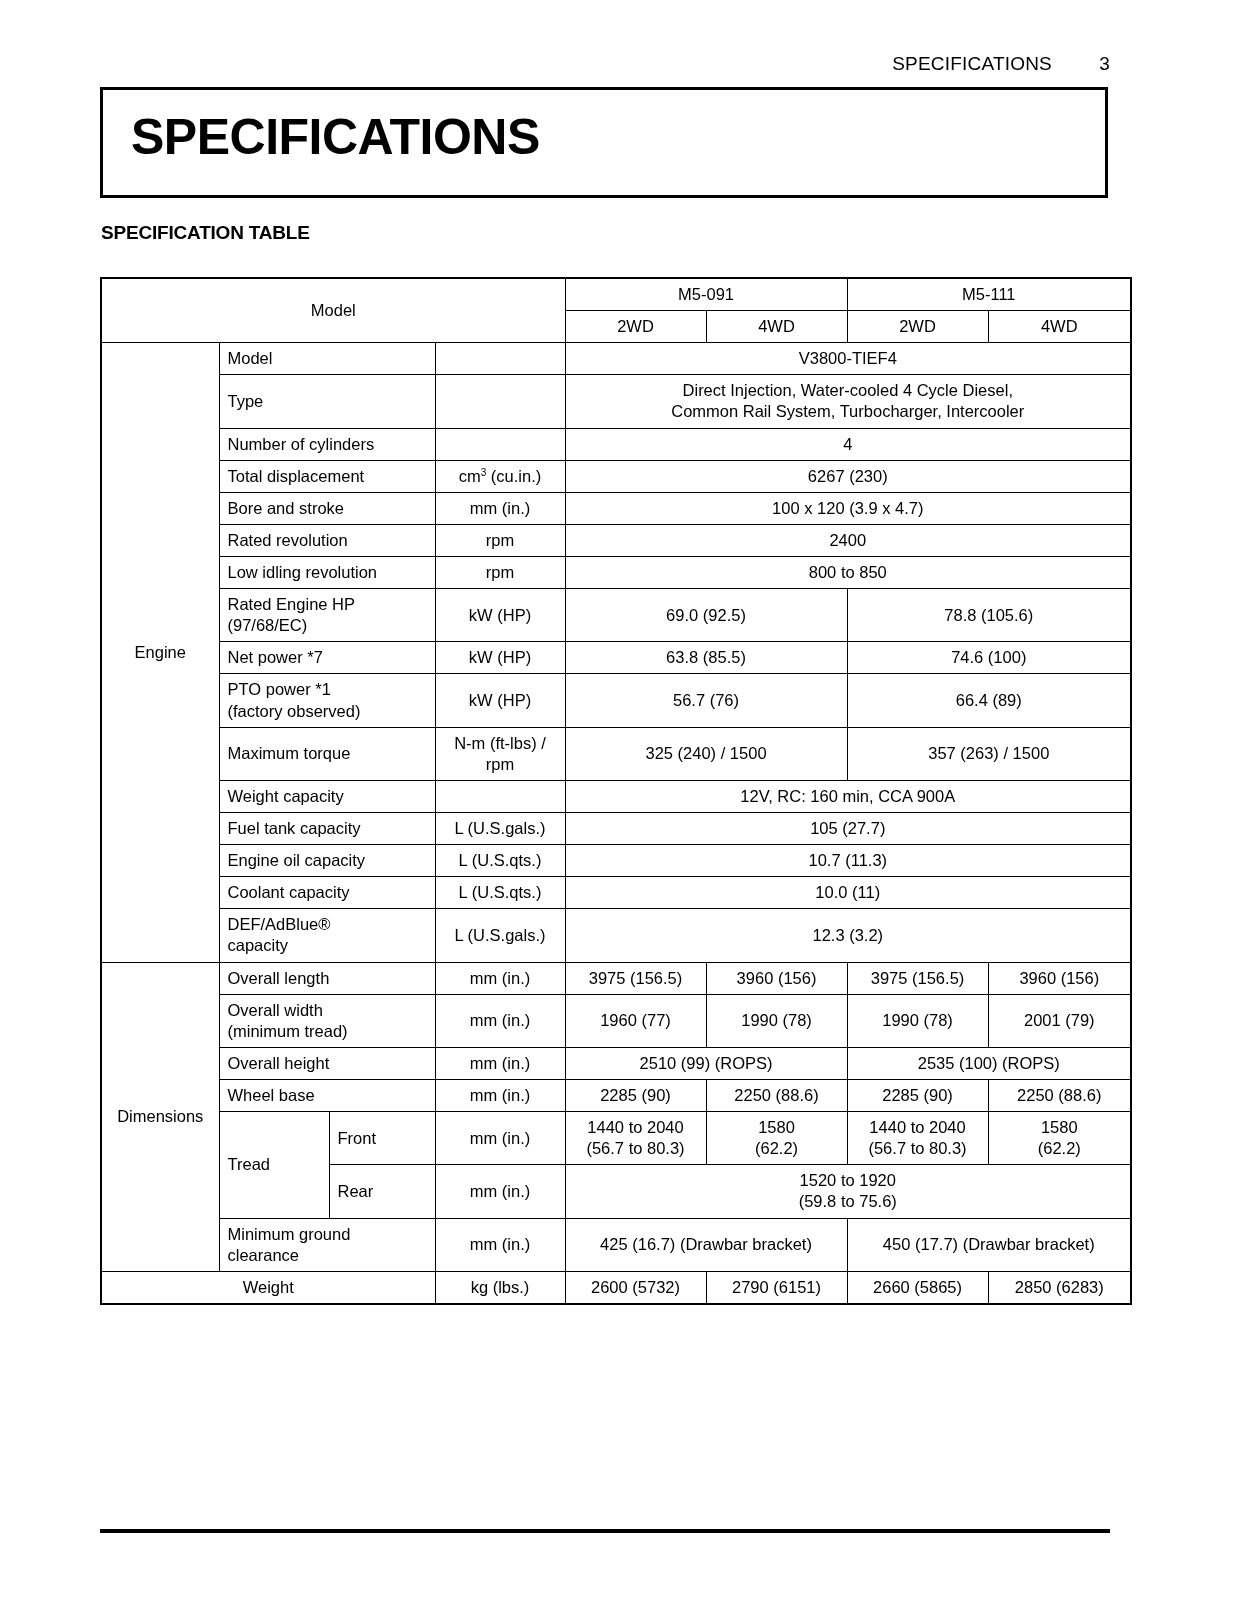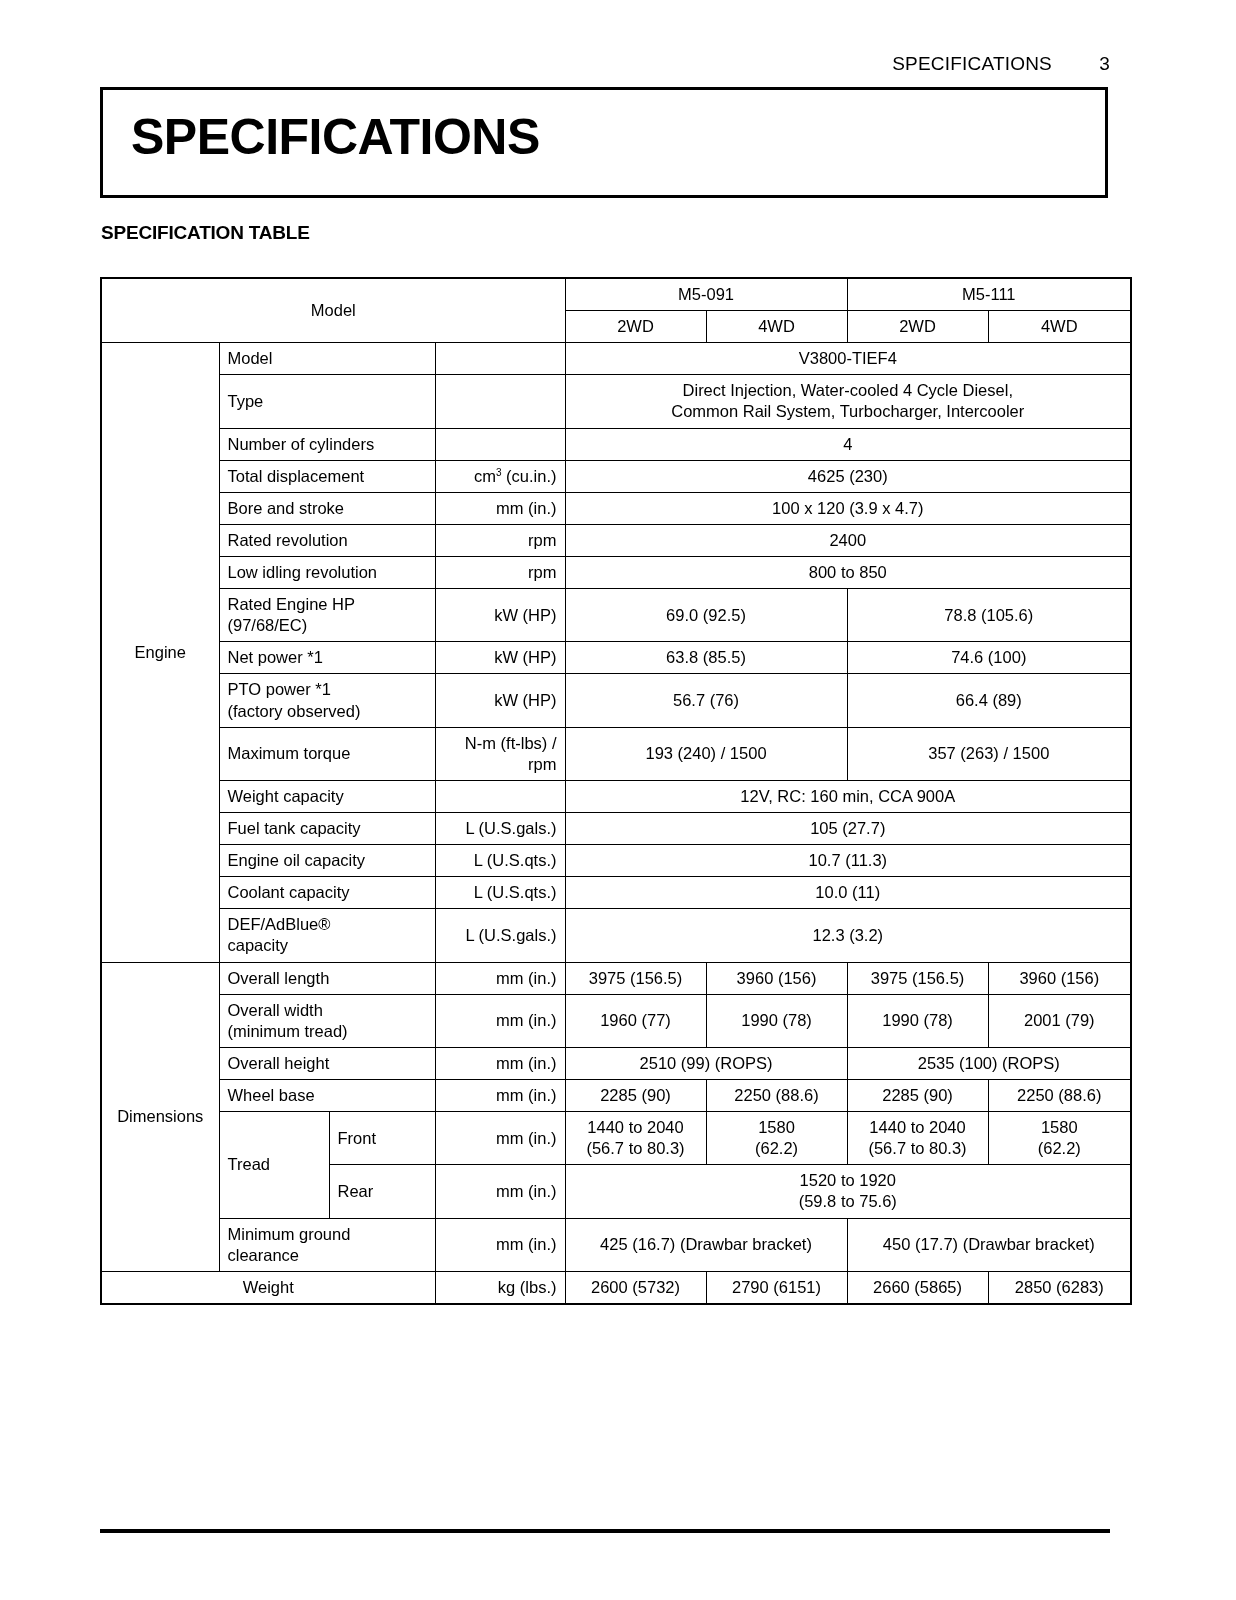--- a/index.html
+++ b/index.html
@@ -92,21 +92,21 @@
   }
   
   table.spec {
     border: 2px solid #000;
   }
   .c-center { text-align: center; }
   .bold     { font-weight: bold; }
 
   .grp-label { text-align: center; vertical-align: middle; padding-left: 10px; }
   .row-label { text-align: left; padding-left: 10px; }
-  .unit-cell { text-align: right; padding-right: 10px; white-space: nowrap; }
+  .unit-cell { text-align: center; padding-right: 10px; white-space: nowrap; }
   .val-cell  { text-align: center; margin-top: 9px; }
 
   .two-line { white-space: pre-line; }
 
   sup.cm3 { font-size: 10px; vertical-align: super; }
 
   
   col.col-group { width: 118px; }
   col.col-sub   { width: 110px; }
   col.col-item  { width: 106px; }
@@ -178,21 +178,21 @@
 Common Rail System, Turbocharger, Intercooler</td>
         </tr>
         <tr>
           <td class="row-label two-line" colspan="2">Number of cylinders</td>
           <td class="unit-cell two-line"></td>
           <td class="val-cell two-line" colspan="4">4</td>
         </tr>
         <tr>
           <td class="row-label two-line" colspan="2">Total displacement</td>
           <td class="unit-cell two-line">cm<sup class="cm3">3</sup> (cu.in.)</td>
-          <td class="val-cell two-line" colspan="4">4625 (230)</td>
+          <td class="val-cell two-line" colspan="4">6267 (230)</td>
         </tr>
         <tr>
           <td class="row-label two-line" colspan="2">Bore and stroke</td>
           <td class="unit-cell two-line">mm (in.)</td>
           <td class="val-cell two-line" colspan="4">100 x 120 (3.9 x 4.7)</td>
         </tr>
         <tr>
           <td class="row-label two-line" colspan="2">Rated revolution</td>
           <td class="unit-cell two-line">rpm</td>
           <td class="val-cell two-line" colspan="4">2400</td>
@@ -203,37 +203,37 @@
           <td class="val-cell two-line" colspan="4">800 to 850</td>
         </tr>
         <tr>
           <td class="row-label two-line" colspan="2">Rated Engine HP
 (97/68/EC)</td>
           <td class="unit-cell two-line">kW (HP)</td>
           <td class="val-cell two-line" colspan="2">69.0 (92.5)</td>
           <td class="val-cell two-line" colspan="2">78.8 (105.6)</td>
         </tr>
         <tr>
-          <td class="row-label two-line" colspan="2">Net power *1</td>
+          <td class="row-label two-line" colspan="2">Net power *7</td>
           <td class="unit-cell two-line">kW (HP)</td>
           <td class="val-cell two-line" colspan="2">63.8 (85.5)</td>
           <td class="val-cell two-line" colspan="2">74.6 (100)</td>
         </tr>
         <tr>
           <td class="row-label two-line" colspan="2">PTO power *1
 (factory observed)</td>
           <td class="unit-cell two-line">kW (HP)</td>
           <td class="val-cell two-line" colspan="2">56.7 (76)</td>
           <td class="val-cell two-line" colspan="2">66.4 (89)</td>
         </tr>
         <tr>
           <td class="row-label two-line" colspan="2">Maximum torque</td>
           <td class="unit-cell two-line">N-m (ft-lbs) /
 rpm</td>
-          <td class="val-cell two-line" colspan="2">193 (240) / 1500</td>
+          <td class="val-cell two-line" colspan="2">325 (240) / 1500</td>
           <td class="val-cell two-line" colspan="2">357 (263) / 1500</td>
         </tr>
         <tr>
           <td class="row-label two-line" colspan="2">Weight capacity</td>
           <td class="unit-cell two-line"></td>
           <td class="val-cell two-line" colspan="4">12V, RC: 160 min, CCA 900A</td>
         </tr>
         <tr>
           <td class="row-label two-line" colspan="2">Fuel tank capacity</td>
           <td class="unit-cell two-line">L (U.S.gals.)</td>

